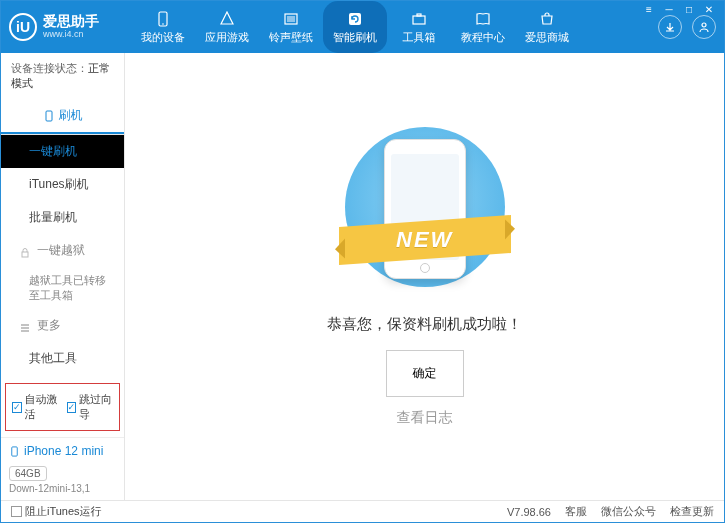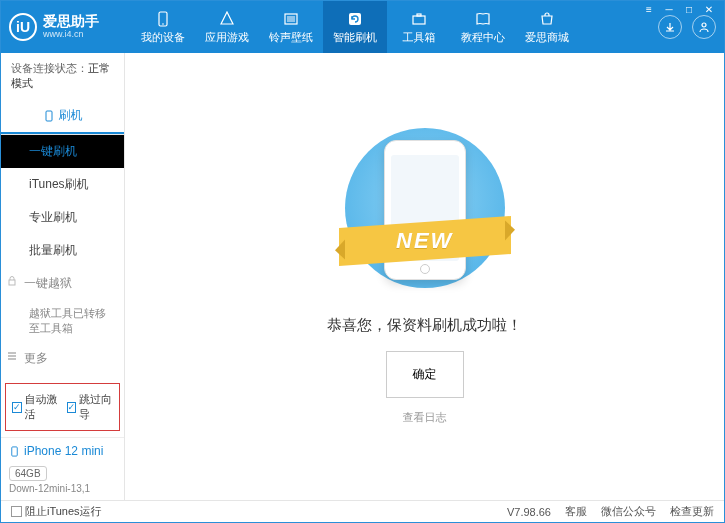--- a/index.html
+++ b/index.html
@@ -5,37 +5,37 @@
 * { margin: 0; padding: 0; box-sizing: border-box; }
 body { font-family: "Microsoft YaHei", Arial, sans-serif; font-size: 12px; color: #333; background: #fff; width: 725px; height: 523px; overflow: hidden; position: relative; border: 1px solid #2a8fd8; }
 .header { background: #1a89d6; height: 52px; display: flex; align-items: center; padding: 0 8px; }
 .logo-area { display: flex; align-items: center; width: 122px; }
 .logo-icon { width: 28px; height: 28px; border: 2px solid #fff; border-radius: 50%; display: flex; align-items: center; justify-content: center; color: #fff; font-weight: bold; font-size: 14px; margin-right: 6px; }
 .logo-text { color: #ffffff; }
 .brand-name { font-size: 14px; font-weight: bold; line-height: 1.1; }
 .brand-url { font-size: 9px; opacity: 0.8; line-height: 1.1; }
 .nav { display: flex; flex: 1; height: 100%; }
 .nav-item { width: 64px; display: flex; flex-direction: column; align-items: center; justify-content: center; color: #fff; font-size: 11px; cursor: pointer; }
-.nav-item.active { background: #0e6eb8; }
+.nav-item.active { background: #0e6eb8; border-radius: 15px; }
 .nav-icon { width: 18px; height: 18px; margin-bottom: 2px; display: flex; align-items: center; justify-content: center; }
 .header-right { display: flex; align-items: center; gap: 10px; }
 .circle-btn { width: 24px; height: 24px; border: 1.5px solid rgba(255,255,255,0.6); border-radius: 50%; display: flex; align-items: center; justify-content: center; color: #fff; cursor: pointer; }
 .win-controls { position: absolute; top: 0; right: 4px; display: flex; gap: 6px; padding: 2px 4px; }
 .win-btn { width: 14px; height: 12px; color: #fff; font-size: 10px; display: flex; align-items: center; justify-content: center; cursor: pointer; }
 .body-area { display: flex; height: calc(100% - 52px - 22px); }
 .sidebar { width: 124px; border-right: 1px solid #e5e5e5; display: flex; flex-direction: column; }
 .conn-status { padding: 8px 10px; font-size: 11px; color: #666; }
 .conn-status .mode { color: #333; }
 .tab-row { display: flex; border-bottom: 1px solid #e5e5e5; }
 .tab { flex: 1; text-align: center; padding: 8px 0; font-size: 12px; color: #333; cursor: pointer; display: flex; align-items: center; justify-content: center; gap: 4px; }
 .tab.active { color: #1a89d6; border-bottom: 2px solid #1a89d6; }
 .side-list { flex: 1; overflow-y: auto; }
 .side-item { padding: 8px 10px 8px 28px; font-size: 12px; color: #444; cursor: pointer; }
 .side-item.selected { background: #000000; color: #1a89d6; }
-.side-group { display: flex; align-items: flex-start; gap: 6px; padding: 8px 5px; color: #888; cursor: pointer; }
+.side-group { display: flex; align-items: flex-end; gap: 6px; padding: 8px 18px; color: #888; cursor: pointer; }
 .side-note { padding: 6px 10px 6px 28px; color: #888; font-size: 11px; cursor: pointer; }
 .chk-row { padding: 8px 6px; display: flex; gap: 8px; border: 1px solid #d43c3c; margin: 4px 4px 6px 4px; }
 .chk { display: flex; align-items: center; gap: 3px; font-size: 11px; color: #444; cursor: pointer; }
 .chkbox { width: 11px; height: 11px; border: 1px solid #1a89d6; display: inline-flex; align-items: center; justify-content: center; color: #1a89d6; font-size: 9px; }
 .device-box { padding: 6px 8px; border-top: 1px solid #eee; }
 .device-name { color: #1a89d6; font-size: 12px; display: flex; align-items: center; gap: 4px; }
 .badge { display: inline-block; border: 1px solid #ccc; border-radius: 3px; padding: 1px 5px; font-size: 10px; color: #666; margin-top: 8px; }
 .device-meta { font-size: 10px; color: #888; margin-top: 2px; }
 .main { flex: 1; display: flex; flex-direction: column; align-items: center; justify-content: center; position: relative; }
 .illus { width: 160px; height: 170px; position: relative; margin-bottom: 18px; }
@@ -43,21 +43,21 @@
 .phone { position: absolute; width: 82px; height: 140px; background: #fff; border-radius: 12px; left: 39px; top: 12px; box-shadow: 0 4px 10px rgba(0,0,0,0.15); border: 1px solid #e0e0e0; }
 .phone-screen { position: absolute; inset: 14px 6px 18px 6px; background: #f2f7fb; border-radius: 3px; }
 .home-btn { position: absolute; bottom: 5px; left: 50%; width: 10px; height: 10px; border: 1px solid #ccc; border-radius: 50%; transform: translateX(-50%); }
 .ribbon { position: absolute; left: -6px; right: -6px; top: 94px; height: 38px; background: #f6c643; transform: skewY(-4deg); display: flex; align-items: center; justify-content: center; }
 .ribbon::before, .ribbon::after { content:""; position:absolute; width:0; height:0; border: 10px solid transparent; }
 .ribbon::before { left:-14px; border-right-color:#d9a82a; top:12px; }
 .ribbon::after { right:-14px; border-left-color:#d9a82a; top:4px; }
 .ribbon-text { color: #fff; font-weight: 900; font-size: 22px; letter-spacing: 2px; transform: skewY(4deg); font-style: italic; text-shadow: 0 1px 0 #d9a82a; }
 .success-msg { font-size: 15px; color: #333; margin-bottom: 16px; }
 .ok-btn { padding: 14px 26px; border: 1px solid #ccc; background: #fff; font-size: 12px; cursor: pointer; margin-bottom: 12px; }
-.log-link { color: #999; font-size: 11px; cursor: pointer; }
+.log-link { color: #999; font-size: 14px; cursor: pointer; }
 .footer { height: 22px; border-top: 1px solid #e5e5e5; display: flex; align-items: center; padding: 0 10px; font-size: 11px; color: #555; justify-content: space-between; }
 .footer-left { display: flex; align-items: center; gap: 4px; }
 .footer-right { display: flex; gap: 14px; align-items: center; }
 .footer-right span { cursor: pointer; }
 svg { display: block; }
 </style>
 </head>
 <body>
 
 <div class="win-controls">
@@ -165,21 +165,20 @@
             <svg width="12" height="12" viewBox="0 0 12 12">
               <rect x="3" y="1" width="6" height="10" rx="1" fill="none" stroke="#1a89d6" stroke-width="1"></rect>
             </svg>
           </span>
         <span>刷机</span>
       </div>
     </div>
     <div class="side-list">
       <div class="side-item selected">一键刷机</div>
       <div class="side-item">iTunes刷机</div>
-      <div class="side-item">专业刷机</div>
       <div class="side-item">批量刷机</div>
       <div class="side-group">
         <span>
             <svg width="12" height="12" viewBox="0 0 12 12">
               <rect x="3" y="5" width="6" height="5" fill="none" stroke="#bbb" stroke-width="1"></rect>
               <path d="M4 5 V3.5 A2 2 0 0 1 8 3.5 V5" fill="none" stroke="#bbb" stroke-width="1"></path>
             </svg>
           </span>
         <span>一键越狱</span>
       </div>

